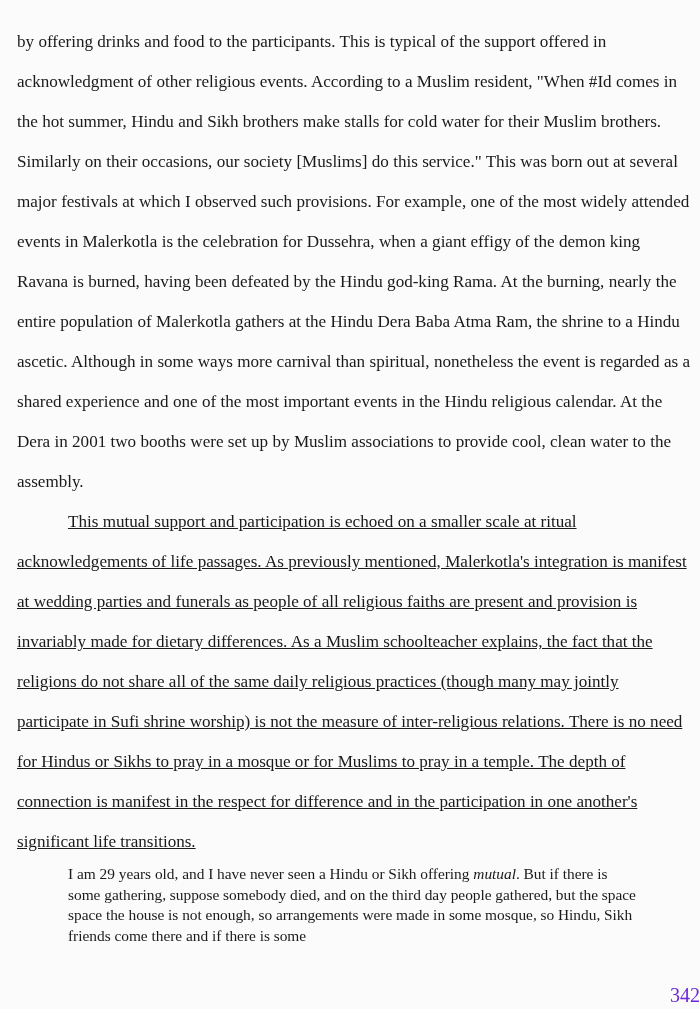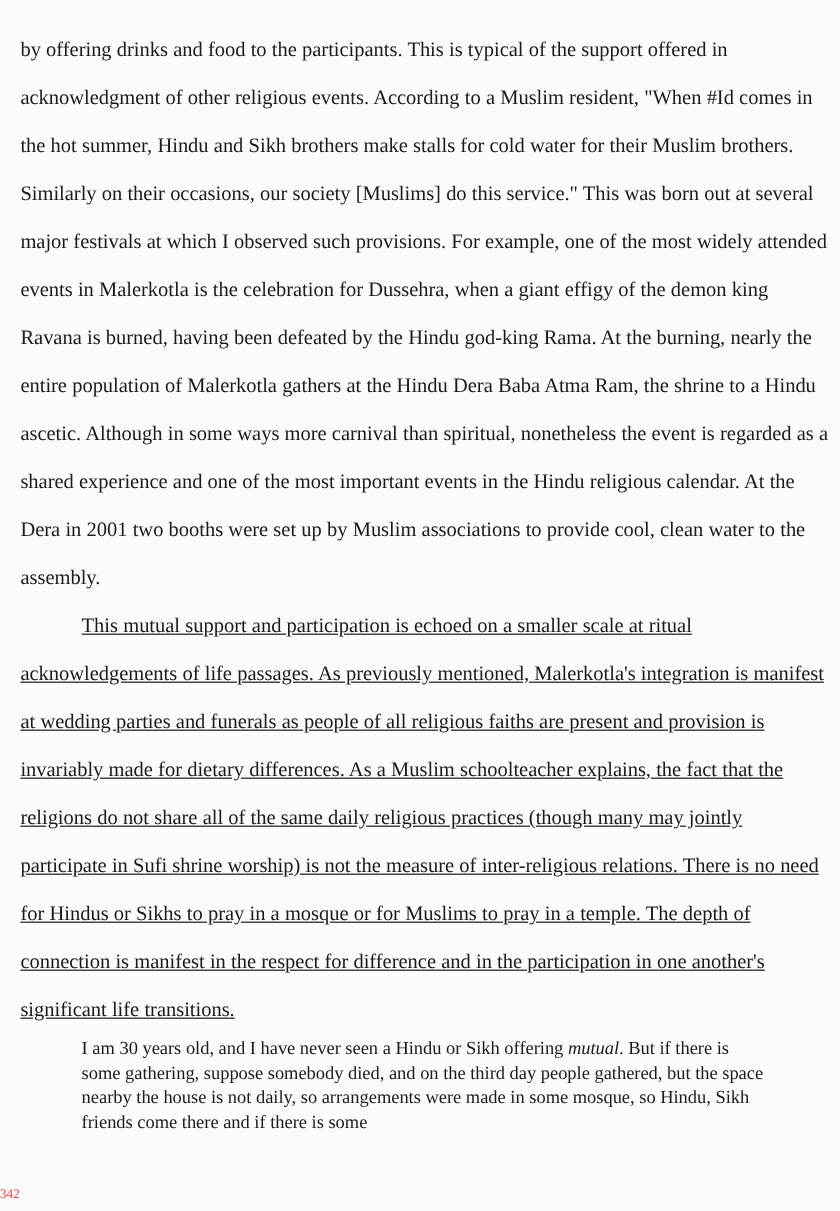--- a/index.html
+++ b/index.html
@@ -59,36 +59,36 @@
 
   .blockquote i {
     font-style: italic;
   }
 
   .page-number {
     position: absolute;
     left: 0;
     top: 987px;
     width: 700px;
-    text-align: left;
-    font-size: 11px;
+    text-align: right;
+    font-size: 20px;
     line-height: 16px;
-    color: #ef4444;
+    color: #6d28d9;
   }
 </style>
 </head>
 <body>
 
 <div class="page">
 
   <div class="body-text">
 
     <p class="para">by offering drinks and food to the participants.  This is typical of the support offered in acknowledgment of other religious events.  According to a Muslim resident, "When #Id comes in the hot summer, Hindu and Sikh brothers make stalls for cold water for their Muslim brothers. Similarly on their occasions, our society [Muslims] do this service."  This was born out at several major festivals at which I observed such provisions.  For example, one of the most widely attended events in Malerkotla is the celebration for Dussehra, when a giant effigy of the demon king Ravana is burned, having been defeated by the Hindu god-king Rama.  At the burning, nearly the entire population of Malerkotla gathers at the Hindu Dera Baba Atma Ram, the shrine to a Hindu ascetic.  Although in some ways more carnival than spiritual, nonetheless the event is regarded as a shared experience and one of the most important events in the Hindu religious calendar.  At the Dera in 2001 two booths were set up by Muslim associations to provide cool, clean water to the assembly.</p>
 
     <p class="para indent-first">This mutual support and participation is echoed on a smaller scale at ritual acknowledgements of life passages.  As previously mentioned, Malerkotla's integration is manifest at wedding parties and funerals as people of all religious faiths are present and provision is invariably made for dietary differences.  As a Muslim schoolteacher explains, the fact that the religions do not share all of the same daily religious practices (though many may jointly participate in Sufi shrine worship) is not the measure of inter-religious relations.  There is no need for Hindus or Sikhs to pray in a mosque or for Muslims to pray in a temple.  The depth of connection is manifest in the respect for difference and in the participation in one another's significant life transitions.</p>
 
   </div>
 
-  <p class="blockquote"><span>I am 30 years old, and I have never seen a Hindu or Sikh offering </span><i>mutual</i><span>.  But if there is some gathering, suppose somebody died, and on the third day people gathered, but the space nearby the house is not daily, so arrangements were made in some mosque, so Hindu, Sikh friends come there and if there is some</span></p>
+  <p class="blockquote"><span>I am 29 years old, and I have never seen a Hindu or Sikh offering </span><i>mutual</i><span>.  But if there is some gathering, suppose somebody died, and on the third day people gathered, but the space space the house is not enough, so arrangements were made in some mosque, so Hindu, Sikh friends come there and if there is some</span></p>
 
   <div class="page-number">342</div>
 
 </div>
 
 </body></html>

